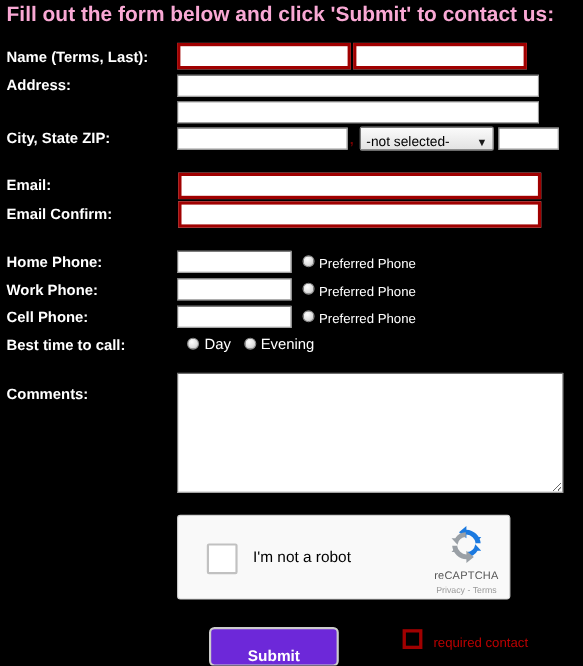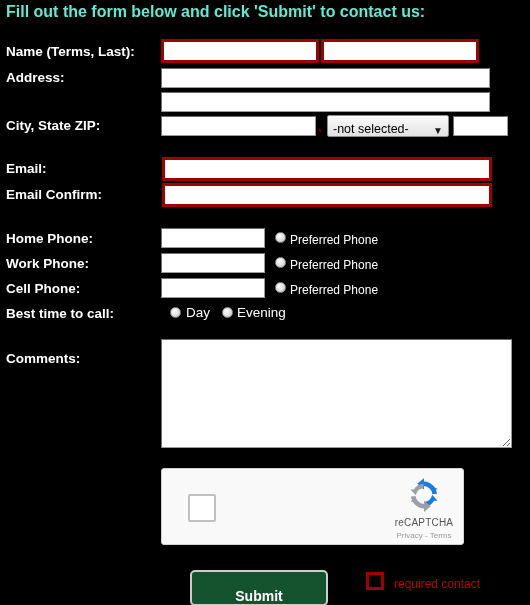--- a/index.html
+++ b/index.html
@@ -19,23 +19,23 @@
     position: absolute;
     left: 0; top: 0;
     width: 530px;
     height: 605px;
     background: #000000;
   }
   .heading {
     position: absolute;
     left: 6px;
     top: 3px;
-    font-size: 16px;
-    font-weight: bold;
-    color: #5eead4;
+    font-size: 19px;
+    font-weight: bold;
+    color: #f9a8d4;
     letter-spacing: 0px;
     white-space: nowrap;
   }
   .label {
     position: absolute;
     left: 6px;
     font-size: 13.5px;
     font-weight: bold;
     color: #ffffff;
     white-space: nowrap;
@@ -174,24 +174,24 @@
   .rc-terms {
     font-size: 8px;
     color: #9a9a9a;
     margin-top: 3px;
   }
   
   .submit {
     position: absolute;
     left: 190px;
     top: 570px;
-    width: 138px;
+    width: 118px;
     height: 28px;
     box-sizing: border-box;
-    background: #14532d;
+    background: #6d28d9;
     border: 2px solid #cccccc;
     border-radius: 5px;
     color: #ffffff;
     font-size: 14px;
     font-weight: bold;
     font-family: "Liberation Sans", sans-serif;
     cursor: pointer;
     padding: 16px;
   }
   .req-swatch {
@@ -262,20 +262,21 @@
   <span class="radio" style="left:170px; top:307px;"></span>
   <span class="radtext bold" style="left:186px; top:305px;">Day</span>
   <span class="radio" style="left:222px; top:307px;"></span>
   <span class="radtext bold" style="left:237px; top:305px;">Evening</span>
 
   <div class="label" style="top:323px;margin-top:28px;">Comments:</div>
   <textarea class="ta" style="left: 161px; top: 339px; width: 351px; height: 109px;" placeholder=""></textarea>
 
   <div class="recaptcha">
     <div class="rc-box"></div>
+    <div class="rc-label">I'm not a robot</div>
     <div class="rc-logo">
       <svg width="36" height="36" viewBox="0 0 64 64">
         <path d="M32 8 L32 2 L20 12 L32 22 L32 16 A16 16 0 0 1 47 30 L55 30 A24 24 0 0 0 32 8 Z" fill="#1c7ae0"></path>
         <path d="M50 20 L56 20 L46 31 L56 42 L50 42 A20 20 0 0 1 33 52 L33 44 A13 13 0 0 0 46 33 Z" fill="#1c7ae0"></path>
         <path d="M32 56 L32 62 L44 52 L32 42 L32 48 A16 16 0 0 1 17 34 L9 34 A24 24 0 0 0 32 56 Z" fill="#9aa0a6"></path>
         <path d="M14 44 L8 44 L18 33 L8 22 L14 22 A20 20 0 0 1 31 12 L31 20 A13 13 0 0 0 18 31 Z" fill="#9aa0a6"></path>
       </svg>
       <div class="rc-brand">reCAPTCHA</div>
       <div class="rc-terms">Privacy - Terms</div>
     </div>

